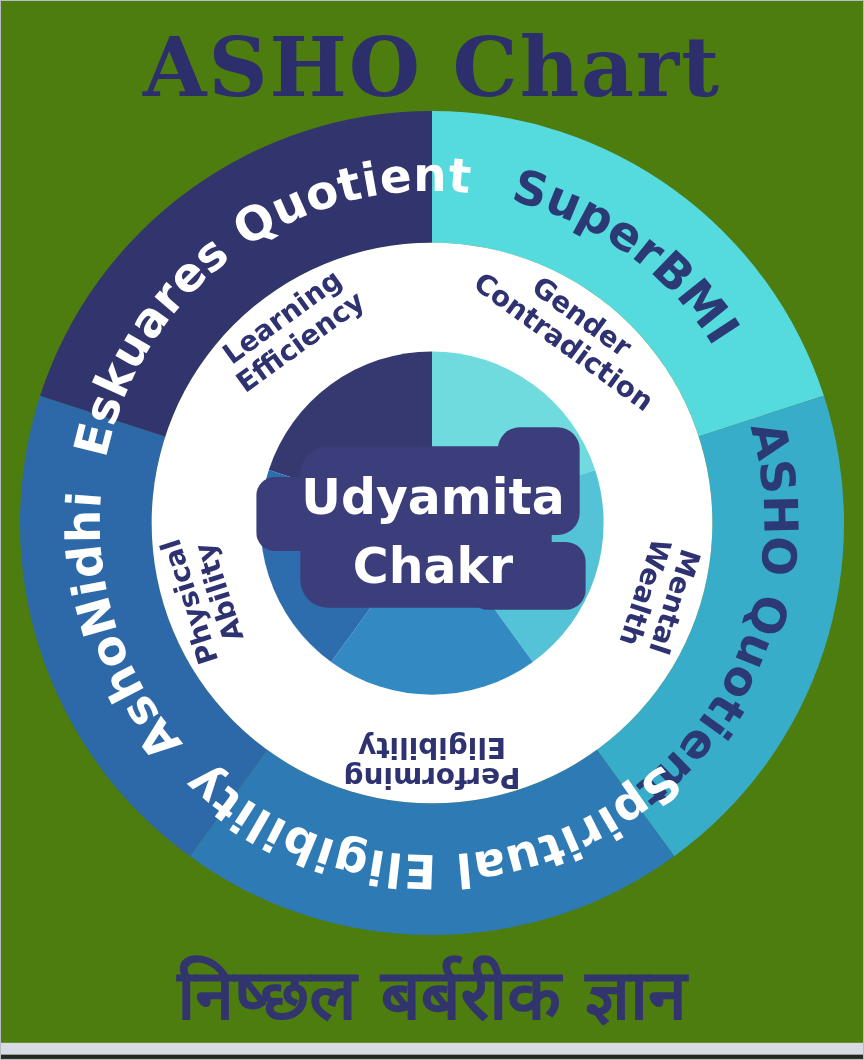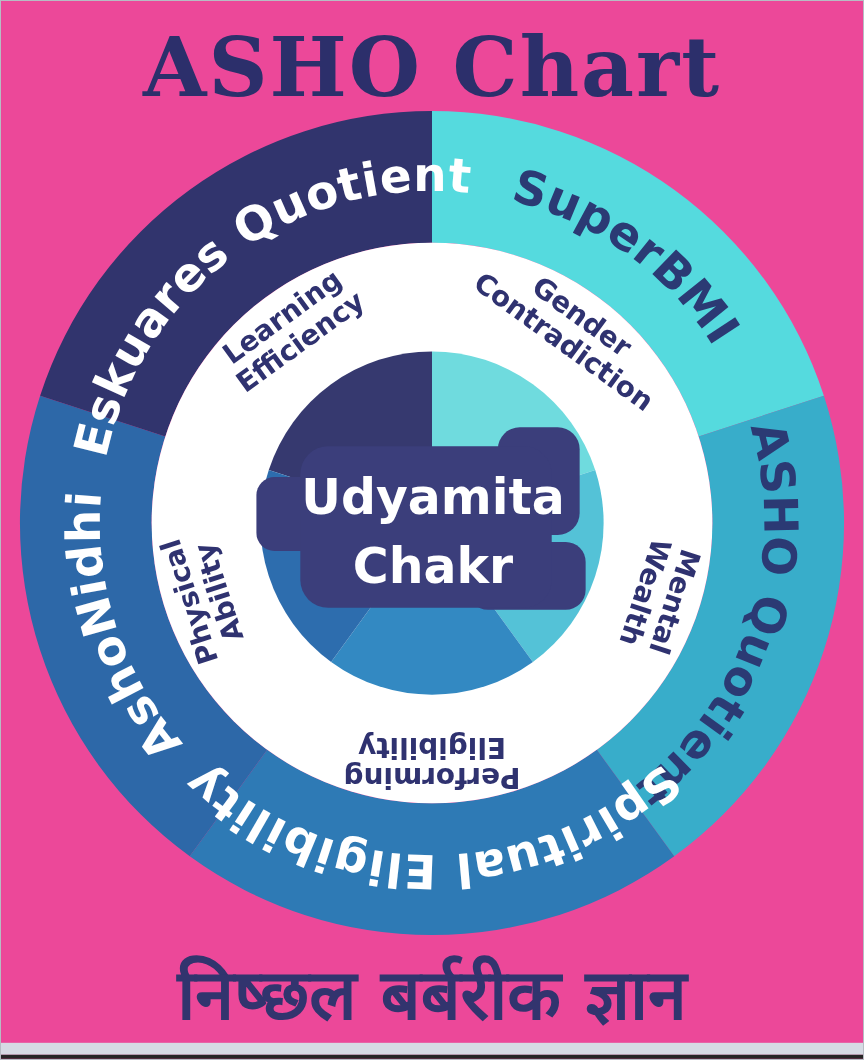--- a/index.html
+++ b/index.html
@@ -5,21 +5,21 @@
   html, body {
     margin: 0;
     padding: 0;
     background: #ffffff;
   }
   #frame {
     position: relative;
     width: 862px;
     height: 1058px;
     border: 1px solid #b7bcc4;
-    background: #ec4899;
+    background: #4d7c0f;
     overflow: hidden;
     font-family: "DejaVu Sans", sans-serif;
   }
   svg { display: block; }
   .outer-label {
     font-family: "DejaVu Sans", sans-serif;
     font-weight: bold;
     font-size: 47px;
     letter-spacing: 2px;
   }

